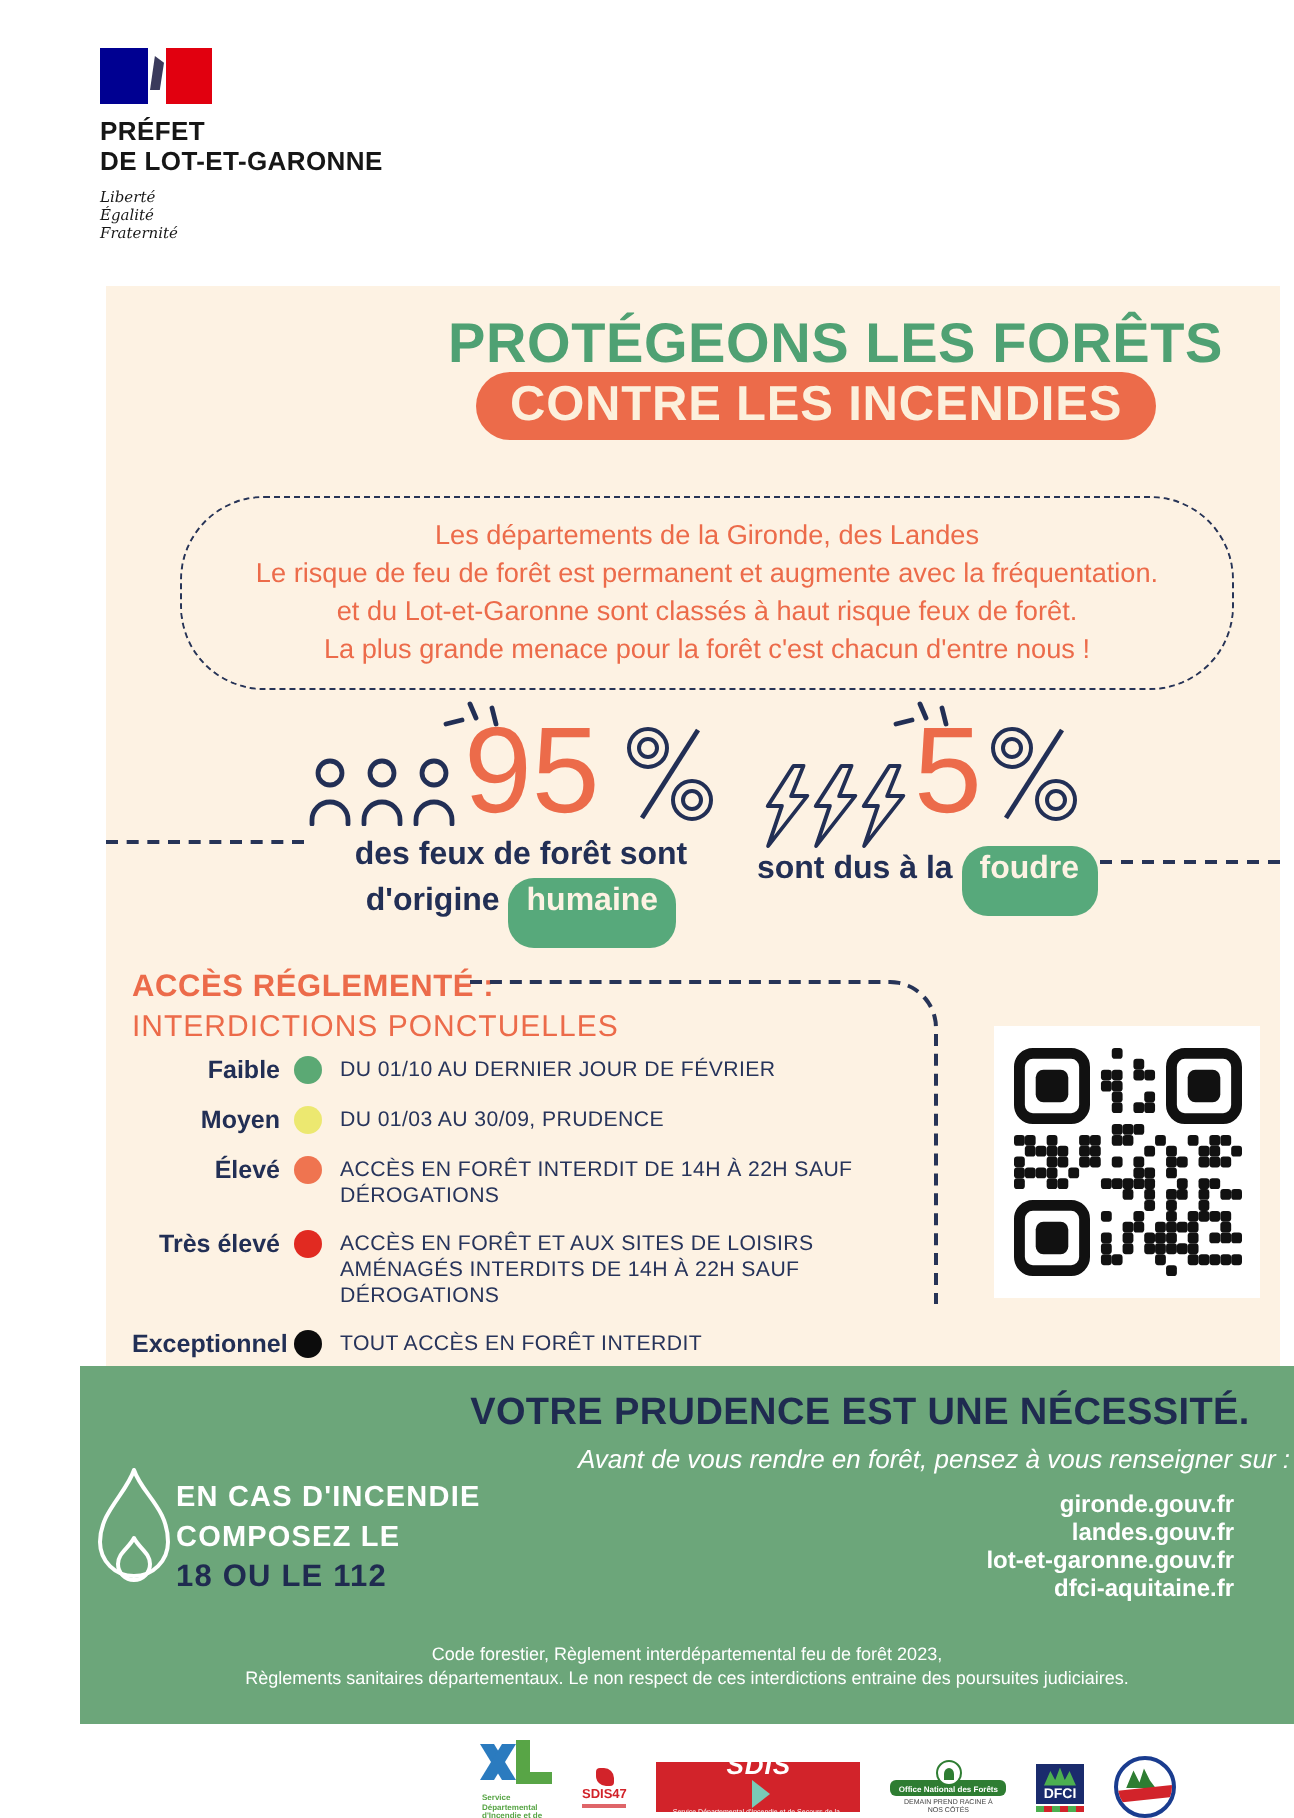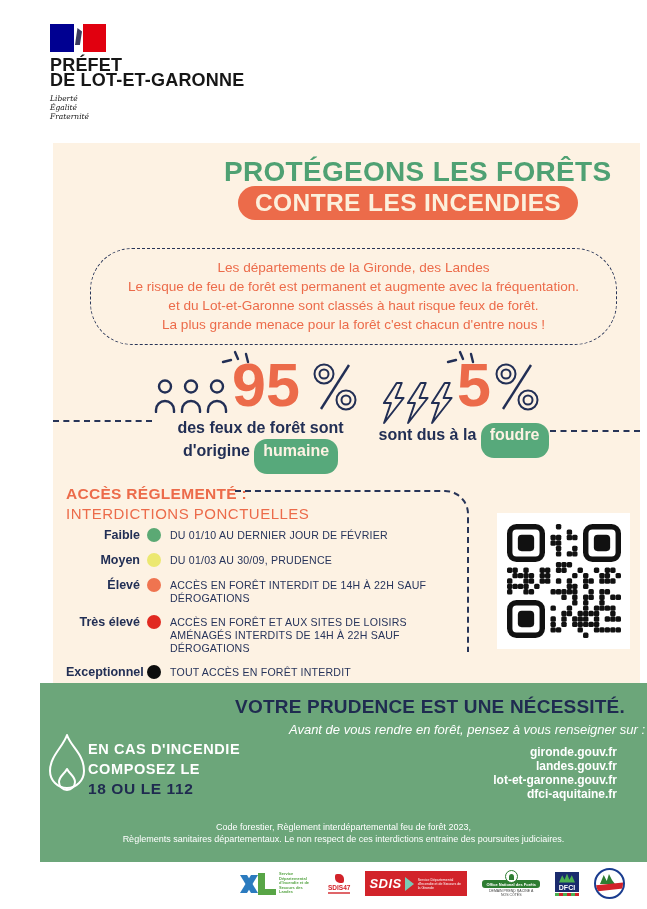--- a/index.html
+++ b/index.html
@@ -7,21 +7,21 @@
           font-family:"Liberation Sans",sans-serif;overflow:hidden;}
 
   
   .gov{position:absolute;left:50px;top:24px;}
   .flag{display:flex;width:56px;height:28px;}
   .flag .b{width:24px;background:#000091;}
   .flag .w{width:9px;background:#fff;position:relative;}
   .flag .w::after{content:"";position:absolute;left:1px;top:4px;width:7px;height:17px;
                   background:#3a3a5c;clip-path:polygon(0 100%,35% 0,100% 20%,70% 100%);}
   .flag .r{width:23px;background:#e1000f;}
-  .gov-name{margin-top:6px;color:#161616;font-weight:700;font-size:18px;line-height:15px;letter-spacing:.2px;}
+  .gov-name{margin-top:6px;color:#161616;font-weight:700;font-size:13px;line-height:15px;letter-spacing:.2px;}
   .motto{margin-top:6px;font-family:"DejaVu Serif",serif;font-style:italic;
          font-size:7.5px;line-height:9px;color:#161616;}
 
   
   .panel{position:absolute;left:53px;top:143px;width:587px;height:564px;background:#fdf2e3;}
 
   .title1{position:absolute;left:171px;top:13px;font-size:28px;font-weight:800;
           color:#4fa173;letter-spacing:.3px;}
   .title2{position:absolute;left:185px;top:43px;height:34px;line-height:34px;padding:0 17px;
           background:#ec6b4a;border-radius:19px;color:#fcf0dc;font-size:24.5px;font-weight:800;
@@ -29,21 +29,21 @@
 
   .intro{position:absolute;left:37px;top:105px;width:513px;padding:9px 6px 10px;
          border:1.7px dashed #273457;border-radius:42px;text-align:center;
          color:#ec6b4a;font-size:13.6px;line-height:19px;}
   .intro .b{font-weight:400;text-align:center;}
 
   
   .dash-left{position:absolute;left:0px;top:277px;width:99px;border-top:2.5px dashed #273457;}
   .dash-right{position:absolute;left:497px;top:287px;width:90px;border-top:2.5px dashed #273457;}
 
-  .num{position:absolute;font-size:61px;font-weight:700;color:#ec6b4a;line-height:60px;}
+  .num{position:absolute;font-size:61px;font-weight:400;color:#ec6b4a;line-height:60px;}
   .caption{position:absolute;text-align:center;color:#222f55;font-weight:700;font-size:16px;line-height:23px;}
   .pill{display:inline-block;background:#57a97b;color:#fdf2e3;border-radius:13px;
         padding:0 9px 12px;font-weight:700;}
 
   
   .acc-head{position:absolute;left:13px;top:342px;color:#ec6b4a;font-size:15.5px;font-weight:800;letter-spacing:.3px;}
   .acc-sub{position:absolute;left:13px;top:362px;color:#ec6b4a;font-size:15px;letter-spacing:.5px;}
   .connector{position:absolute;left:182px;top:347px;width:232px;height:160px;
              border-top:2px dashed #273457;border-right:2px dashed #273457;
              border-top-right-radius:24px;}
@@ -68,21 +68,21 @@
              color:#ffffff;line-height:20px;letter-spacing:.6px;}
   .emergency .num18{color:#1f2b50;font-size:15.5px;}
   .websites{position:absolute;right:30px;top:62px;text-align:right;color:#ffffff;
             font-weight:700;font-size:12px;line-height:14px;}
   .legal{position:absolute;left:0;top:138px;width:607px;text-align:center;color:#ffffff;
          font-size:9px;line-height:12px;}
 
   
   .strip{position:absolute;left:0;top:862px;width:647px;height:47px;background:#ffffff;}
   .logos{position:absolute;left:240px;top:6px;display:flex;align-items:center;gap:15px;}
-  .logo{display:flex;flex-direction:row;align-items:center;justify-content:center;}
+  .logo{display:flex;flex-direction:column;align-items:center;justify-content:center;}
   .xl-wrap{display:flex;align-items:center;gap:3px;}
   .xl-text{font-size:4px;line-height:4.5px;color:#58a546;font-weight:700;}
   .sdis47{display:flex;flex-direction:column;align-items:center;}
   .sdis47 .mark{width:9px;height:9px;background:#d2232a;border-radius:2px 5px 2px 5px;}
   .sdis47 .txt{color:#d2232a;font-weight:800;font-size:6.5px;margin-top:1px;}
   .sdis47 .bar{width:22px;height:2px;background:#d2232a;margin-top:1px;opacity:.7;}
   .sdis33{width:102px;height:25px;background:#d2232a;display:flex;align-items:center;padding:0 4px;box-sizing:border-box;}
   .sdis33 .t{color:#fff;font-weight:800;font-style:italic;font-size:13px;letter-spacing:.5px;}
   .sdis33 .arrow{width:0;height:0;border-left:9px solid #79c9b7;border-top:7px solid transparent;
                  border-bottom:7px solid transparent;margin-left:3px;}

